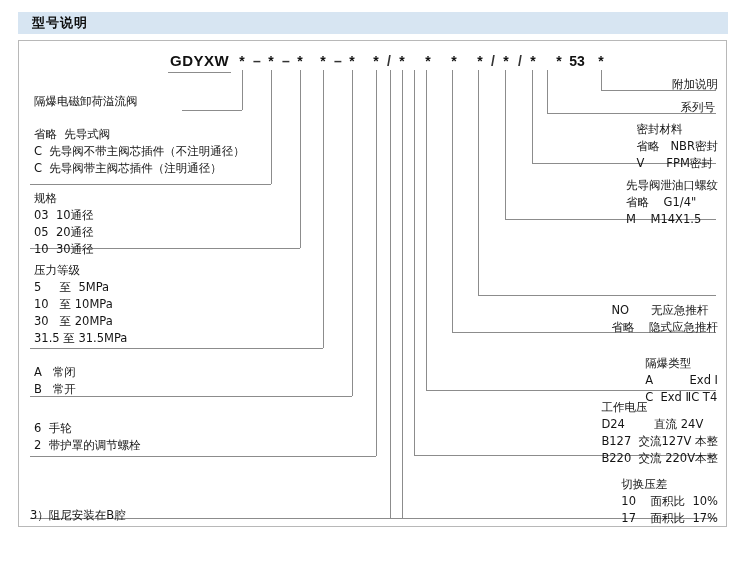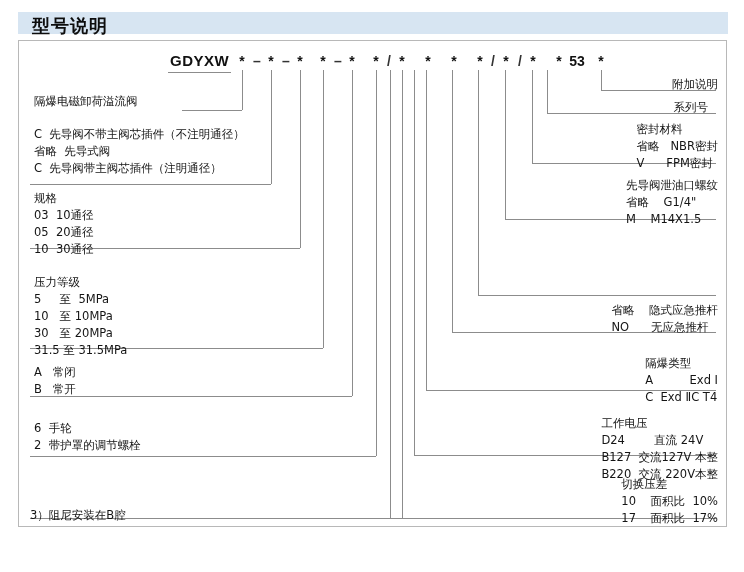--- a/index.html
+++ b/index.html
@@ -11,21 +11,21 @@
   }
   .sheet{position:absolute;inset:0;}
 
   
   .hdr-band{
     position:absolute;left:18px;top:12px;width:710px;height:22px;
     background:#d7e5f2;
   }
   .hdr-title{
     position:absolute;left:32px;top:14px;
-    font-size:18px;font-weight:bold;letter-spacing:1px;
+    font-size:13px;font-weight:bold;letter-spacing:1px;
     color:#0d0d0d;
   }
 
   
   .frame{
     position:absolute;left:18px;top:40px;width:709px;height:487px;
     border:1px solid #b8b8b8;
     box-sizing:border-box;
     background:#fff;
   }
@@ -154,33 +154,33 @@
   <div class="hl" style="left:414px;top:455px;width:302px;"></div>
 
   <div class="vl" style="left:390px;top:70px;height:448px;"></div>
   <div class="hl" style="left:390px;top:518px;width:326px;"></div>
 
   <div class="lbl left cjk" style="left:34px;top:93px;">
     <span class="row">隔爆电磁卸荷溢流阀</span>
   </div>
 
   <div class="lbl left cjk" style="left:34px;top:126px;">
+    <span class="row">省略  先导式阀</span>
     <span class="row">C  先导阀不带主阀芯插件（不注明通径）</span>
-    <span class="row">省略  先导式阀</span>
     <span class="row">C  先导阀带主阀芯插件（注明通径）</span>
   </div>
 
   <div class="lbl left cjk" style="left:34px;top:190px;">
     <span class="row">规格</span>
     <span class="row">03  10通径</span>
     <span class="row">05  20通径</span>
     <span class="row">10  30通径</span>
   </div>
 
-  <div class="lbl left cjk" style="left:34px;top:274px;">
+  <div class="lbl left cjk" style="left:34px;top:262px;">
     <span class="row">压力等级</span>
     <span class="row">5     至  5MPa</span>
     <span class="row">10   至 10MPa</span>
     <span class="row">30   至 20MPa</span>
     <span class="row">31.5 至 31.5MPa</span>
   </div>
 
   <div class="lbl left cjk" style="left:34px;top:364px;">
     <span class="row">A   常闭</span>
     <span class="row">B   常开</span>
@@ -189,49 +189,49 @@
   <div class="lbl left cjk" style="left:34px;top:420px;">
     <span class="row">6  手轮</span>
     <span class="row">2  带护罩的调节螺栓</span>
   </div>
 
 
   <div class="lbl right cjk" style="right:26px;top:76px;">
     <span class="row">附加说明</span>
   </div>
 
-  <div class="lbl right cjk" style="right:36px;top:99px;">
+  <div class="lbl right cjk" style="right:29px;top:99px;">
     <span class="row">系列号</span>
   </div>
 
   <div class="lbl right cjk" style="right:26px;top:121px;">
     <span class="row">密封材料</span>
     <span class="row">省略   NBR密封</span>
     <span class="row">V      FPM密封</span>
   </div>
 
   <div class="lbl right cjk" style="right:26px;top:177px;">
     <span class="row">先导阀泄油口螺纹</span>
     <span class="row">省略    G1/4"</span>
     <span class="row">M    M14X1.5</span>
   </div>
 
 
   <div class="lbl right cjk" style="right:26px;top:302px;">
+    <span class="row">NO      无应急推杆</span>
     <span class="row">省略    隐式应急推杆</span>
-    <span class="row">NO      无应急推杆</span>
   </div>
 
   <div class="lbl right cjk" style="right:26px;top:355px;">
     <span class="row">隔爆类型</span>
     <span class="row">A          Exd Ⅰ</span>
     <span class="row">C  Exd ⅡC T4</span>
   </div>
 
-  <div class="lbl right cjk" style="right:26px;top:399px;margin-top:16px;">
+  <div class="lbl right cjk" style="right:26px;top:399px;">
     <span class="row">工作电压</span>
     <span class="row">D24        直流 24V</span>
     <span class="row">B127  交流127V 本整</span>
     <span class="row">B220  交流 220V本整</span>
   </div>
 
   <div class="lbl right cjk" style="right:26px;top:476px;">
     <span class="row">切换压差</span>
     <span class="row">10    面积比  10%</span>
     <span class="row">17    面积比  17%</span>

